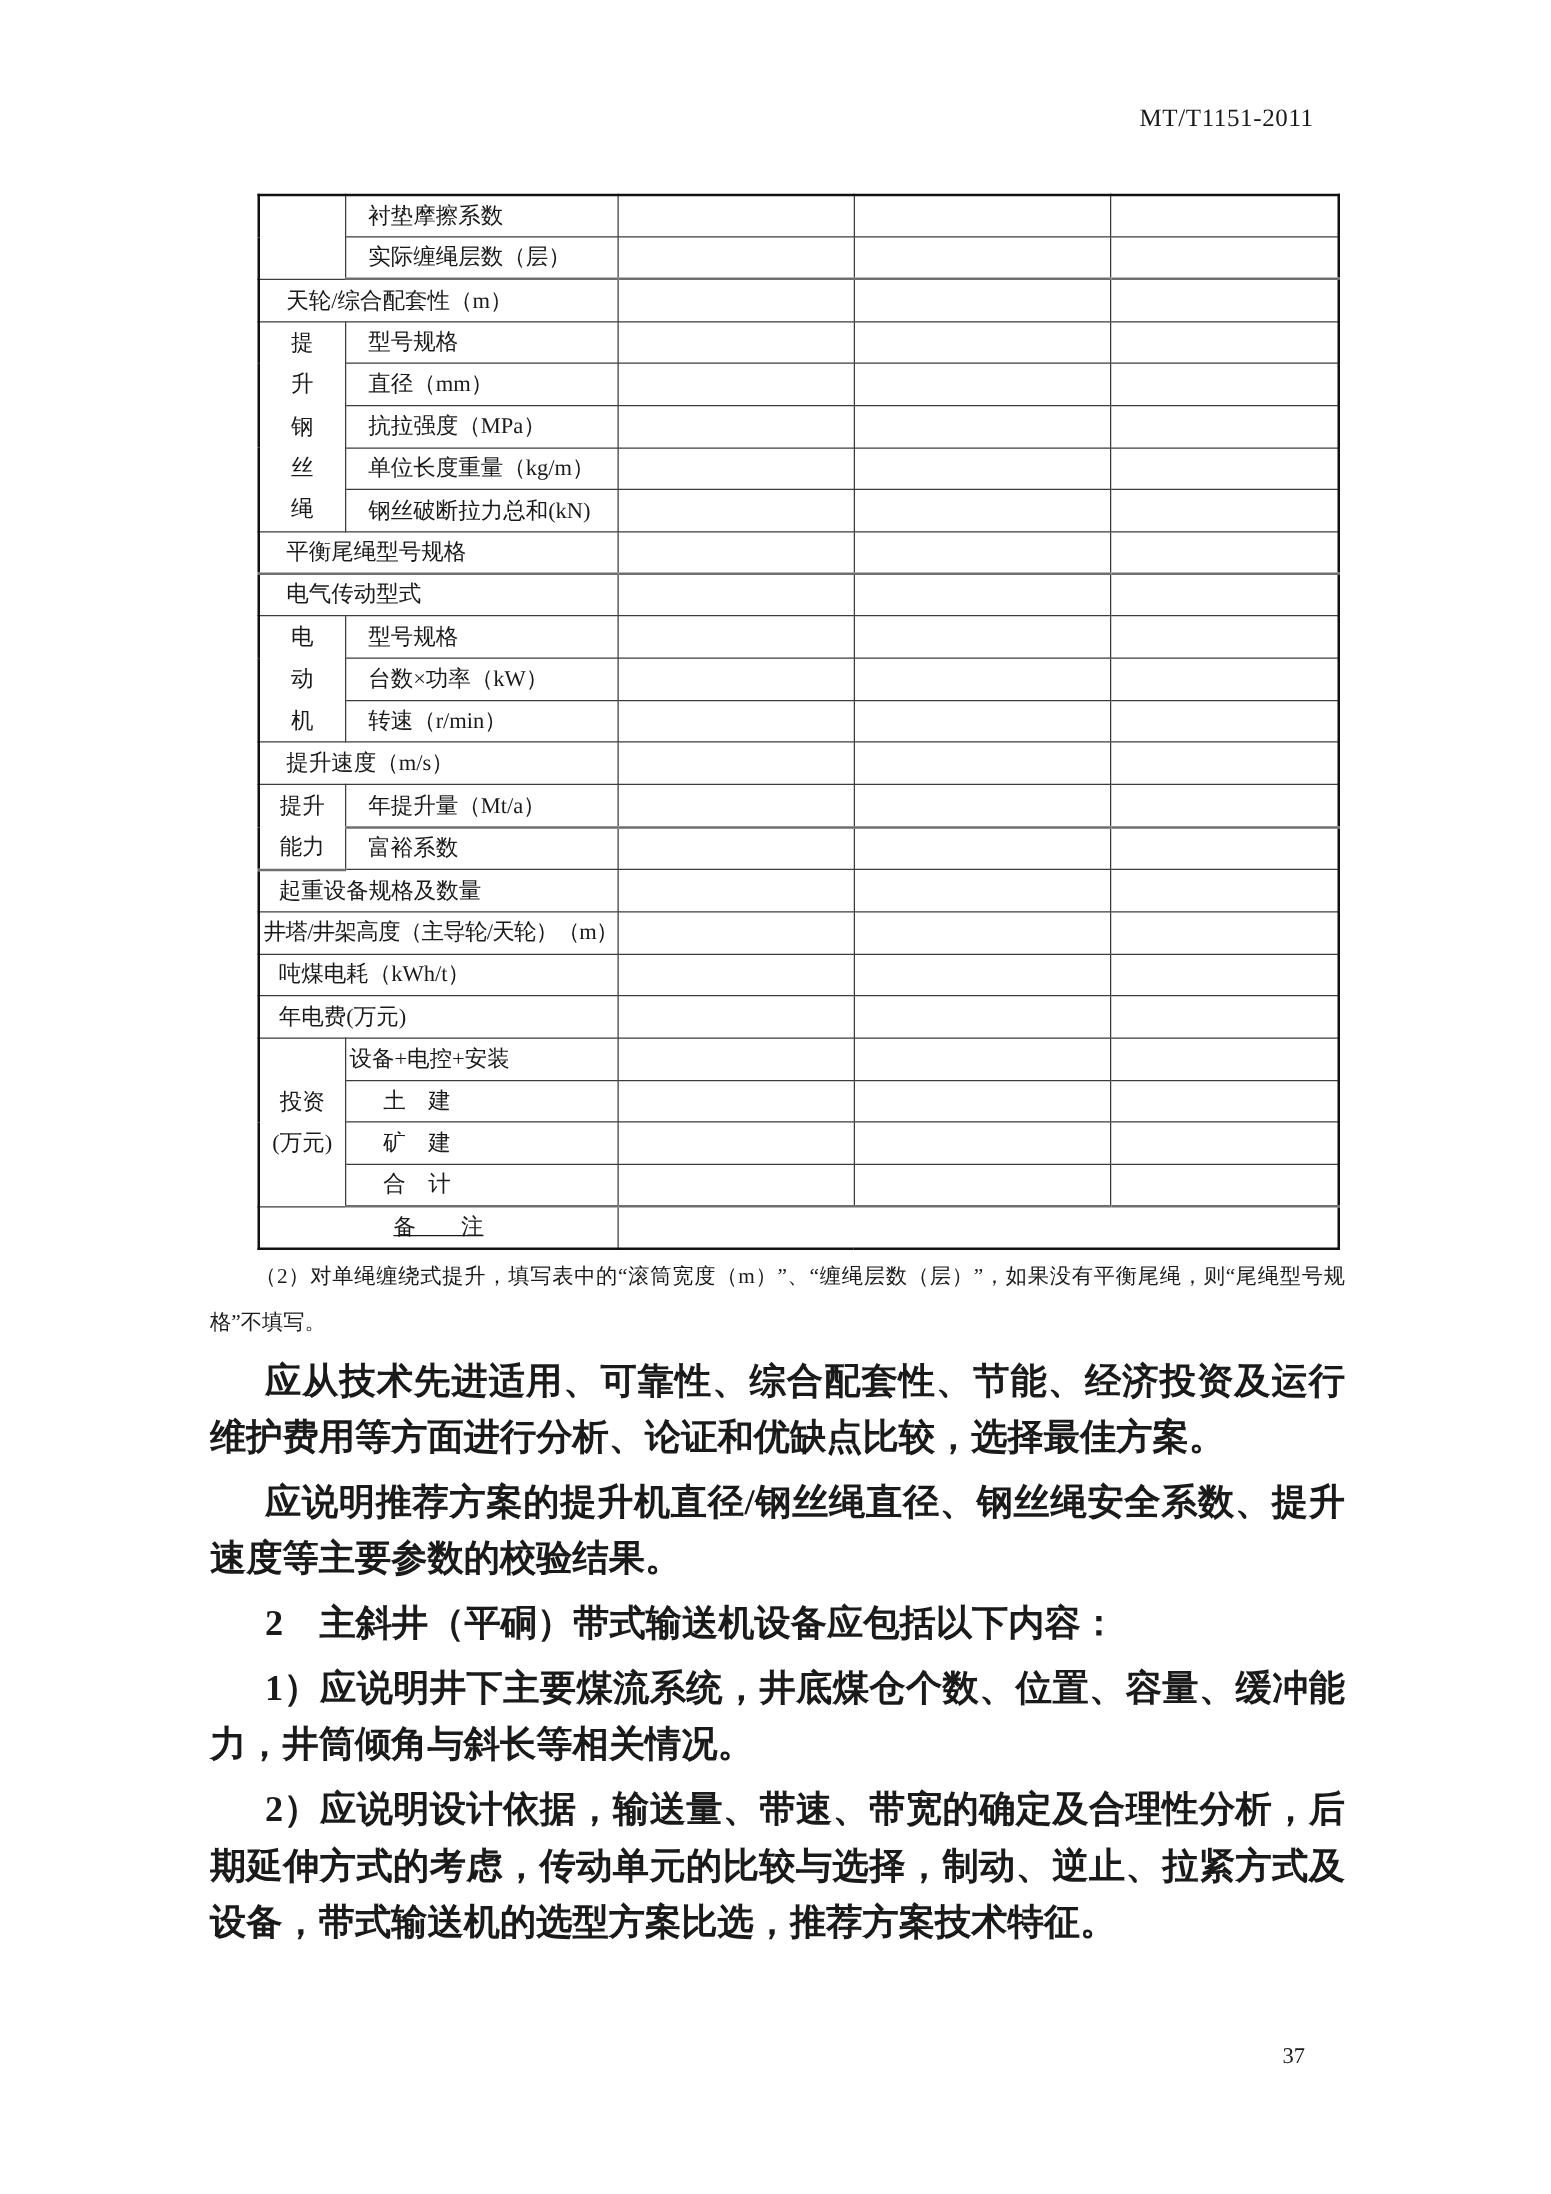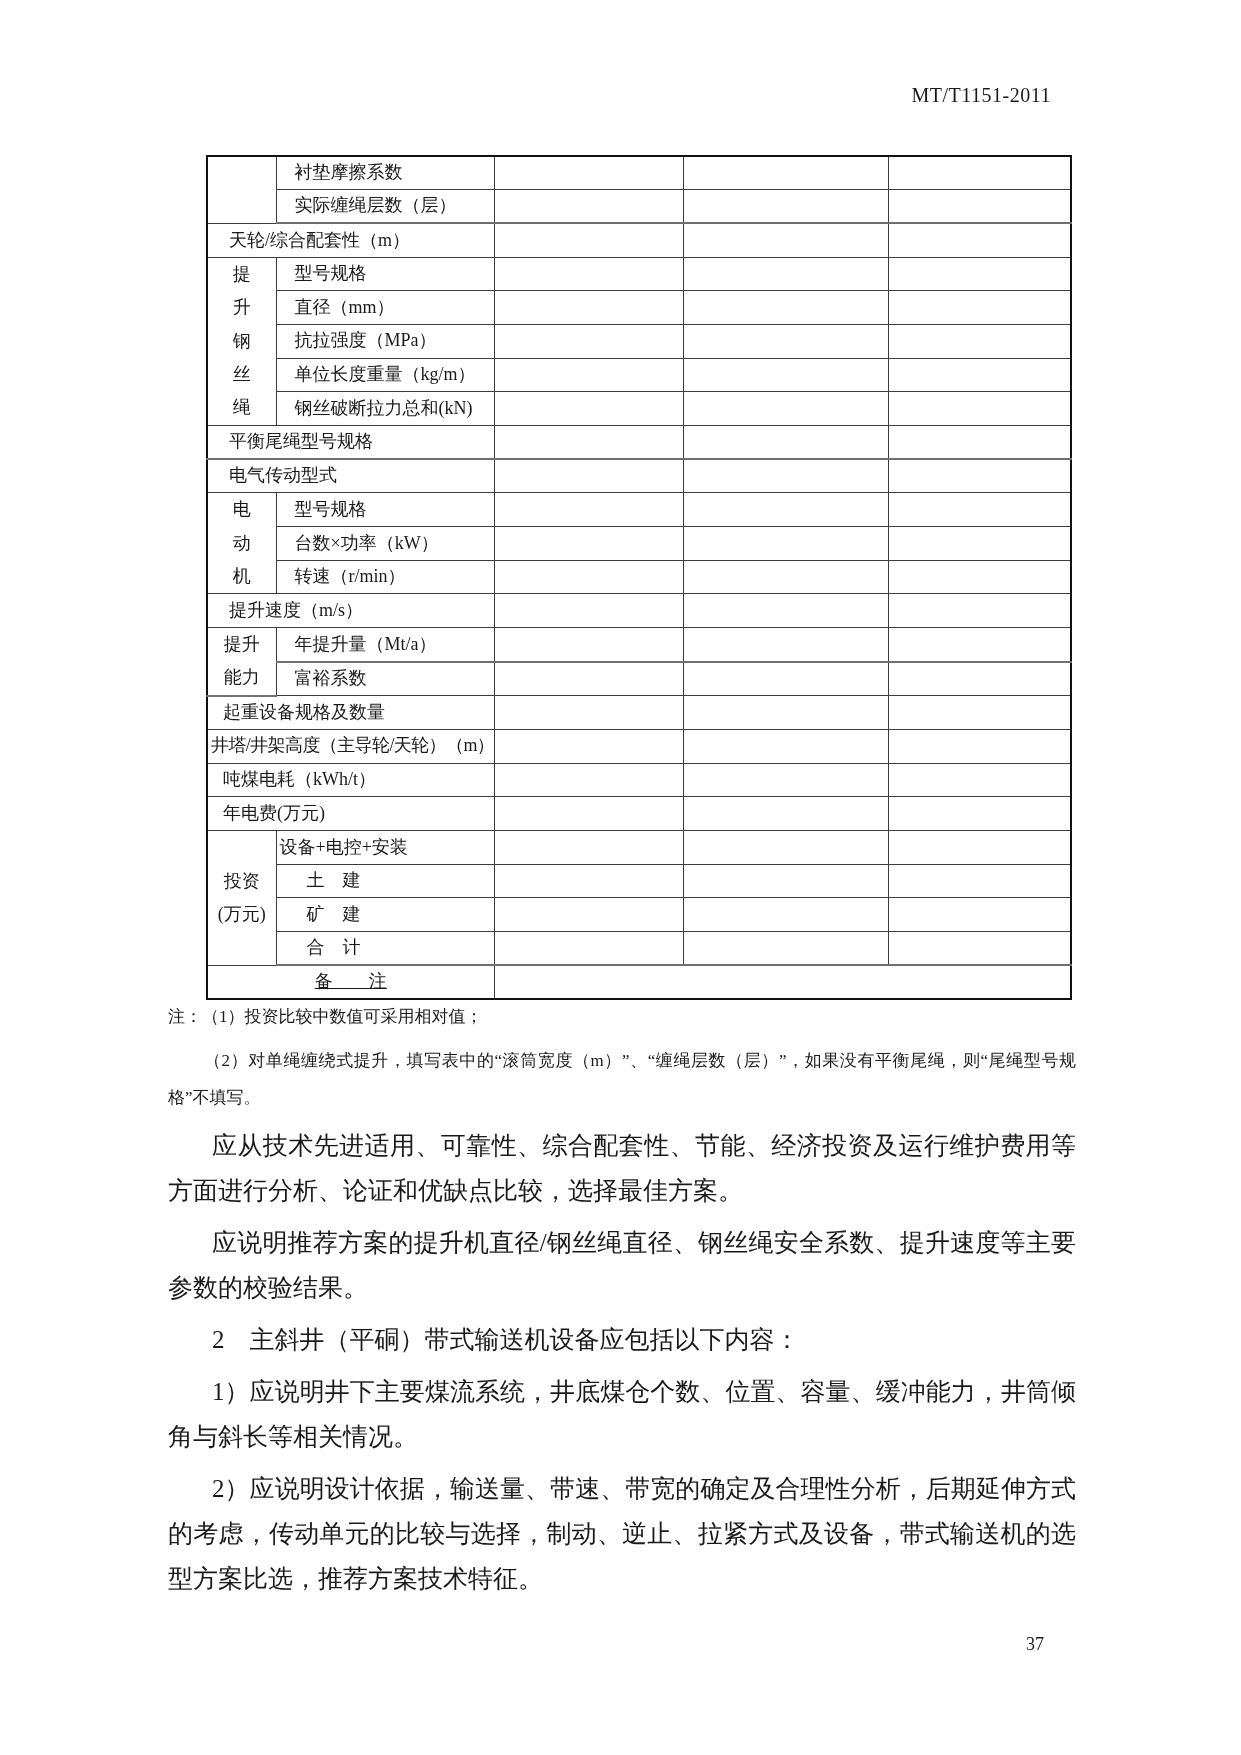--- a/index.html
+++ b/index.html
@@ -31,21 +31,21 @@
   td.tight{padding-left:3px;letter-spacing:-0.6px;}
   td.inv-first{padding-left:3px;}
   td.inv{padding-left:30px;}
   td.remark{text-align:center;padding-left:0;text-decoration:underline;}
   tr.heavy td{border-bottom:2.5px solid #6f6f6f;}
   .textblock{
     position:absolute;left:168px;top:1002px;width:908px;
   }
   .note1{font-size:17px;line-height:30px;margin:0 0 10px 0;}
   .note2{font-size:17px;line-height:37px;margin:0;text-indent:36px;text-align:justify;}
-  .para{font-size:25px;line-height:45px;text-indent:44px;text-align:justify;margin:7px 0 0 0;}
+  .para{font-size:29px;line-height:45px;text-indent:44px;text-align:justify;margin:7px 0 0 0;font-weight:bold;}
   .page-num{position:absolute;left:1026px;top:1634px;font-size:18px;}
 </style>
 </head>
 <body>
 
 <div class="doc-code">MT/T1151-2011</div>
 
 <table class="spec-table">
   <colgroup>
     <col style="width:69px">
@@ -213,21 +213,20 @@
       <td></td>
     </tr>
     <tr>
       <td class="remark" colspan="2">备　　注</td>
       <td colspan="3"></td>
     </tr>
   </tbody>
 </table>
 
 <div class="textblock">
-  <p class="note1">注：（1）投资比较中数值可采用相对值；</p>
   <p class="note2">（2）对单绳缠绕式提升，填写表中的“滚筒宽度（m）”、“缠绳层数（层）”，如果没有平衡尾绳，则“尾绳型号规格”不填写。</p>
   <p class="para">应从技术先进适用、可靠性、综合配套性、节能、经济投资及运行维护费用等方面进行分析、论证和优缺点比较，选择最佳方案。</p>
   <p class="para">应说明推荐方案的提升机直径/钢丝绳直径、钢丝绳安全系数、提升速度等主要参数的校验结果。</p>
   <p class="para">2　主斜井（平硐）带式输送机设备应包括以下内容：</p>
   <p class="para">1）应说明井下主要煤流系统，井底煤仓个数、位置、容量、缓冲能力，井筒倾角与斜长等相关情况。</p>
   <p class="para">2）应说明设计依据，输送量、带速、带宽的确定及合理性分析，后期延伸方式的考虑，传动单元的比较与选择，制动、逆止、拉紧方式及设备，带式输送机的选型方案比选，推荐方案技术特征。</p>
 </div>
 
 <div class="page-num">37</div>
 

